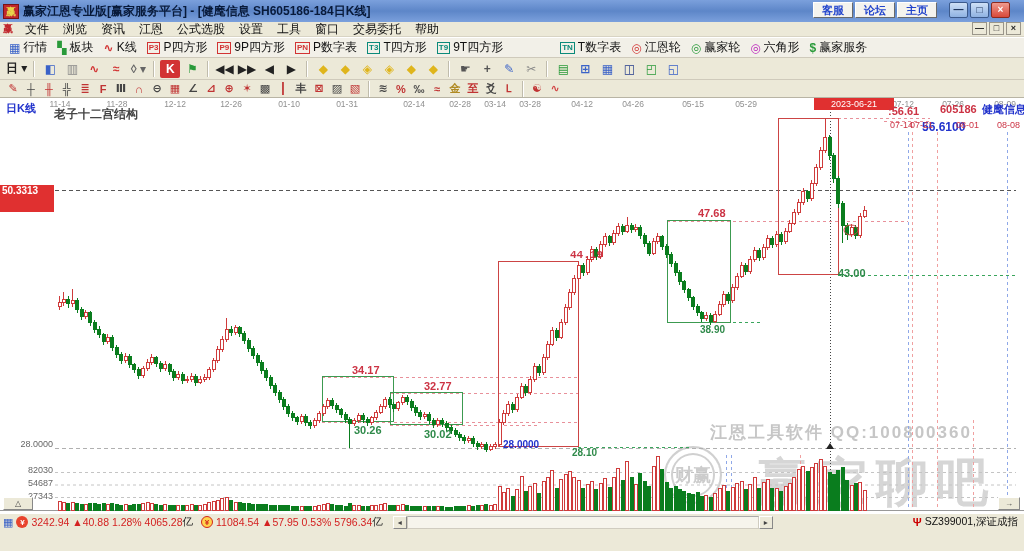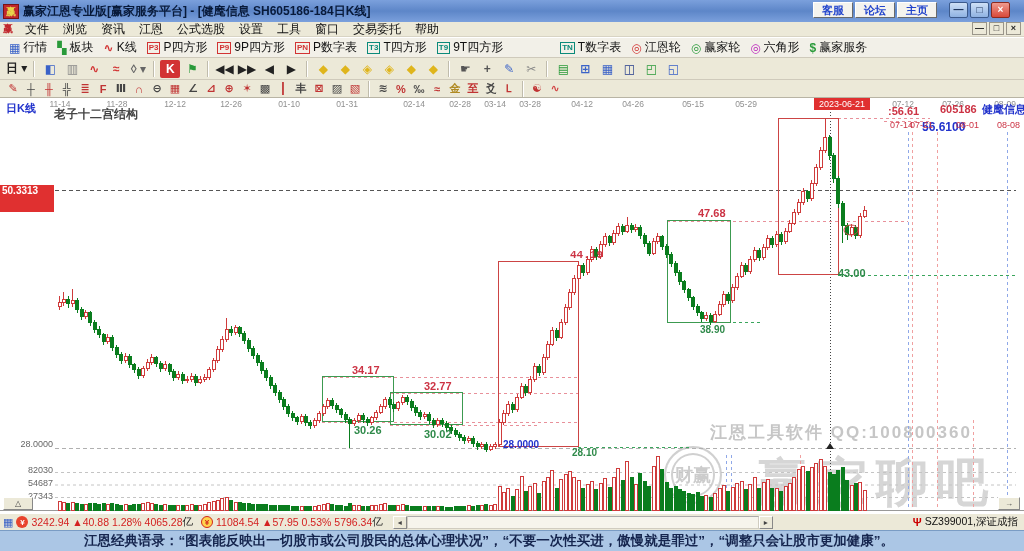--- a/index.html
+++ b/index.html
@@ -44,21 +44,21 @@
   
   #tb3{position:absolute;left:0;top:80px;width:1024px;height:18px;background:#ece9d8;
     display:flex;align-items:center;border-bottom:1px solid #b8b4a4;padding-left:4px}
   .tb3-btn{width:17px;height:15px;display:flex;align-items:center;justify-content:center;
     font-size:11px;font-weight:bold;margin:0 0.5px}
   
   #chartwrap{position:absolute;left:0;top:98px;width:1024px;height:415px;background:#fff;overflow:hidden}
   #chart-svg{position:absolute;left:0;top:0}
   .dlabel{position:absolute;top:1px;width:34px;text-align:center;font-size:8.5px;color:#909090;white-space:nowrap}
   #cur-date-tag{position:absolute;top:0;left:814px;background:#e03030;color:#fff;font-size:9px;
-    padding:1px 5px;white-space:nowrap}
+    padding:1px 17px;white-space:nowrap}
   #kline-tab{position:absolute;left:6px;top:3px;color:#2233cc;font-weight:bold;font-size:11px}
   .anno{position:absolute;white-space:nowrap;line-height:1;font-size:10px}
   #gann-tag{position:absolute;left:0;top:87px;width:54px;height:27px;background:#e03030;color:#fff;
     font-size:10px;font-weight:bold;line-height:12px;padding-left:2px}
   .lscale{position:absolute;left:2px;width:51px;text-align:right;font-size:9px;color:#666}
   #wm-qq{position:absolute;left:710px;top:323px;font-size:17px;color:#c6c6c6;font-weight:bold;letter-spacing:2px}
   #wm-big{position:absolute;left:756px;top:350px;font-size:52px;font-weight:bold;color:#d6d6d6;letter-spacing:8px}
   #wm-logo{position:absolute;left:664px;top:348px;width:58px;height:58px;border-radius:50%;
     border:2px solid #d0d0d0;box-shadow:inset 0 0 0 5px #fff,inset 0 0 0 7px #d0d0d0;
     display:flex;align-items:center;justify-content:center;color:#cccccc;font-size:18px;font-weight:bold}
@@ -916,14 +916,13 @@
       <span class="sbtn">◂</span>
       <span id="strack"></span>
       <span class="sbtn">▸</span>
     </div>
     <div id="status-right">
       <span id="sig">Ψ</span>
       <span>SZ399001,深证成指</span>
     </div>
   </div>
 
-  <div id="quotebar">江恩经典语录：“图表能反映出一切股市或公司股民的总体心理状况”，“不要一次性买进，傲慢就是罪过”，“调整只会让股市更加健康”。</div>
 </div>
 
 </body></html>

